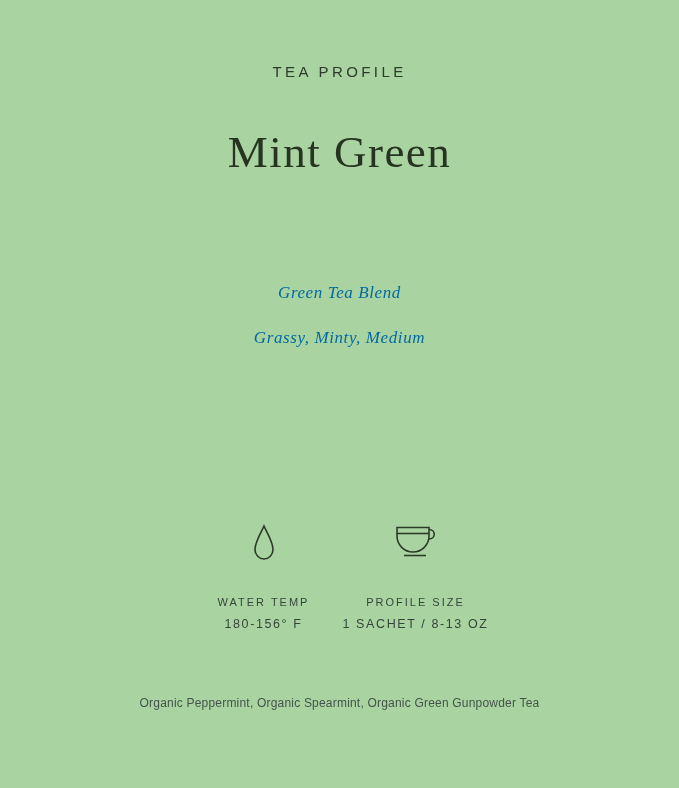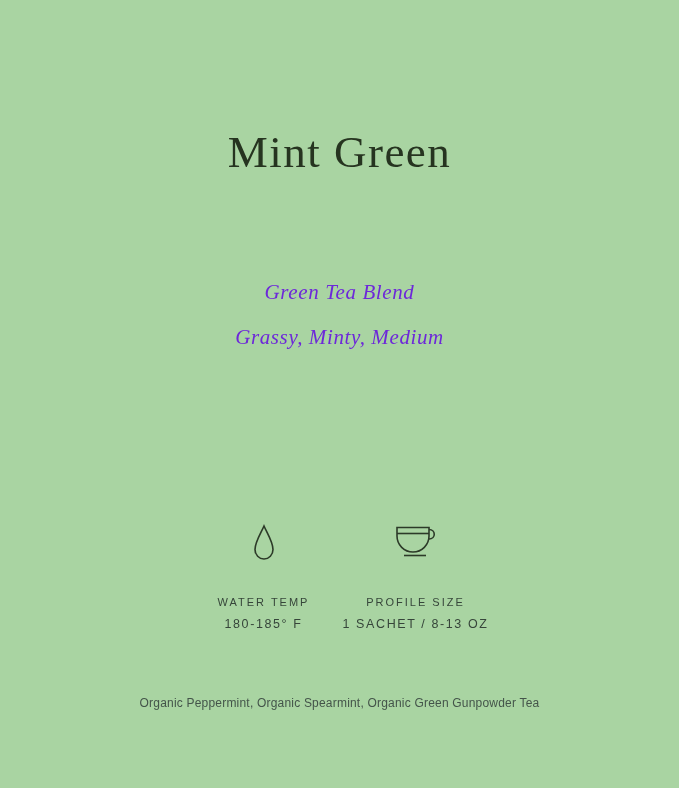--- a/index.html
+++ b/index.html
@@ -42,23 +42,23 @@
     color: #263420;
   }
   .notes {
     position: absolute;
     top: 270px;
     left: 0;
     right: 0;
     text-align: center;
     font-family: "Liberation Serif", serif;
     font-style: italic;
-    font-size: 21px;
+    font-size: 17px;
     letter-spacing: 0.6px;
-    color: #6d28d9;
+    color: #0369a1;
   }
   .note {
     line-height: 45px;
     height: 45px;
   }
   .specs {
     position: absolute;
     top: 518px;
     left: 50%;
     transform: translateX(-50%);
@@ -109,38 +109,39 @@
   .fill {
     fill: #2c3a28;
     stroke: none;
   }
 </style>
 </head>
 <body>
 
 <div class="card">
 
+  <div class="eyebrow">TEA PROFILE</div>
 
   <h1 class="title">Mint Green</h1>
 
   <div class="notes">
     <div class="note">Green Tea Blend</div>
     <div class="note">Grassy, Minty, Medium</div>
   </div>
 
   <div class="specs">
 
     <div class="spec">
       <div class="spec-icon">
         <svg width="26" height="40" viewBox="0 0 26 40" aria-hidden="true">
           <path class="stroke" d="M13 3 C10 10 4 19 4 26.5 A9 9.5 0 0 0 22 26.5 C22 19 16 10 13 3 Z"></path>
         </svg>
       </div>
       <div class="spec-label">WATER TEMP</div>
-      <div class="spec-value">180-185° F</div>
+      <div class="spec-value">180-156° F</div>
     </div>
 
 
     <div class="spec">
       <div class="spec-icon">
         <svg width="48" height="36" viewBox="0 0 48 36" aria-hidden="true">
           <path class="stroke" d="M5 2.5 H37 V11 A16 16 0 0 1 5 11 L5 2.5 Z"></path>
           <line class="stroke" x1="5" y1="8.5" x2="37" y2="8.5"></line>
           <path class="stroke" d="M37 4.5 C44 4.5 44 14 37 14"></path>
           <line class="stroke" x1="12" y1="30.5" x2="34" y2="30.5" stroke-width="2"></line>

